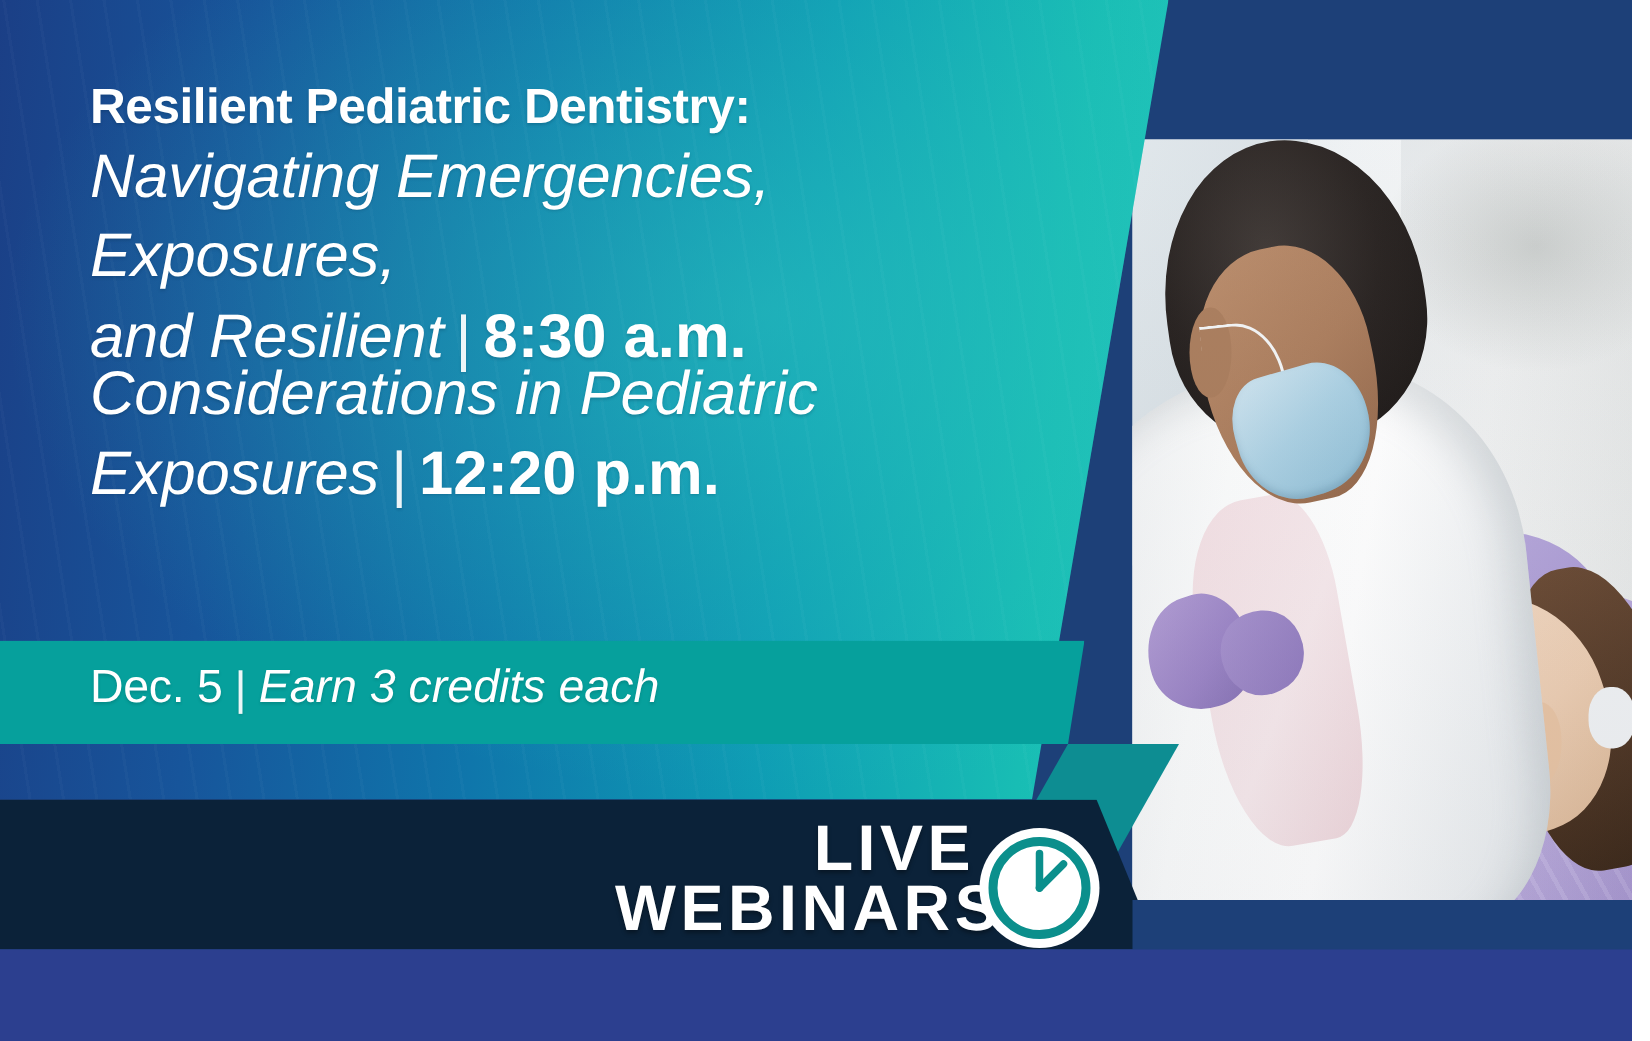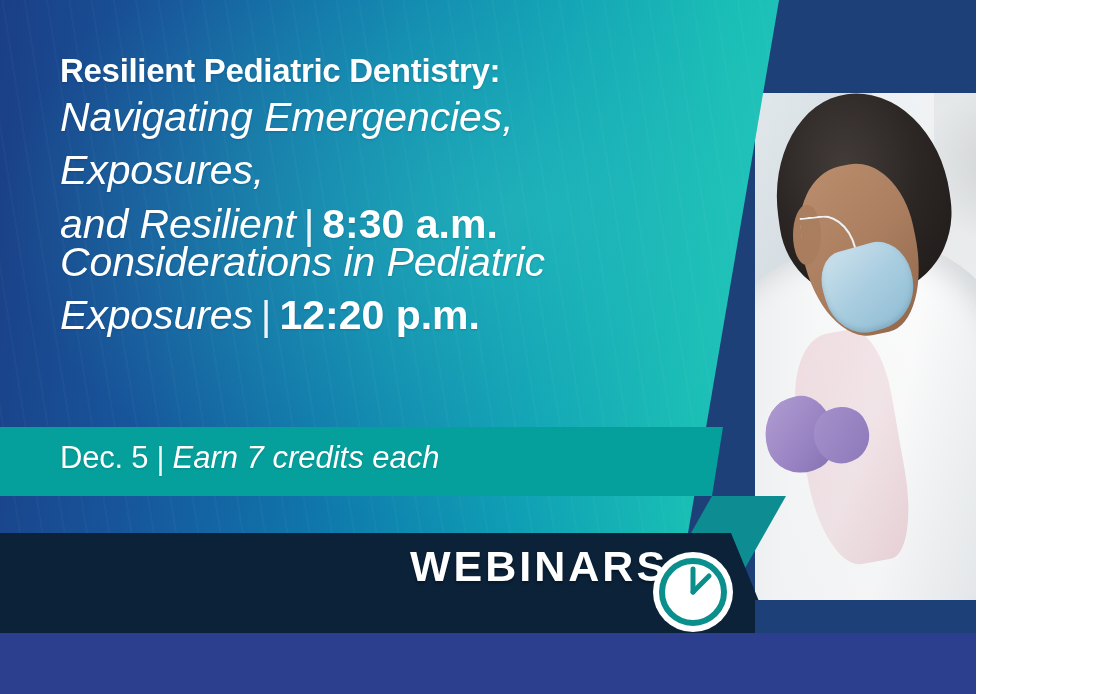--- a/index.html
+++ b/index.html
@@ -2,21 +2,21 @@
 <html><head>
 <meta charset="utf-8">
 <style>
   html, body {
     margin: 0;
     padding: 0;
     background: #ffffff;
   }
   #banner {
     position: relative;
-    width: 976px;
+    width: 1088px;
     height: 694px;
     overflow: hidden;
     font-family: "Liberation Sans", sans-serif;
     -webkit-font-smoothing: antialiased;
   }
 
   
   .base-blue {
     position: absolute;
     inset: 0;
@@ -446,24 +446,25 @@
     </div>
 
     <div class="webinar-block" id="block2">
       <div class="w-sub">
         <span>Considerations in Pediatric</span><br>
         <span>Exposures</span><span class="sep">|</span><span class="w-time">12:20 p.m.</span>
       </div>
     </div>
 
     <div class="date-text">
-      <span class="d-main">Dec. 5</span><span class="sep">|</span><span class="d-credits">Earn 7 credits each</span>
+      <span class="d-main">Dec. 5</span><span class="sep">|</span><span class="d-credits">Earn 3 credits each</span>
     </div>
 
     <div class="live-lockup">
+      <div class="live-word">LIVE</div>
       <div class="webinars-word">WEBINARS</div>
     </div>
 
     <div class="clock">
       <svg viewBox="0 0 82 82" width="82" height="82" aria-hidden="true">
         <circle cx="41" cy="41" r="40" fill="#ffffff"></circle>
         <circle cx="41" cy="41" r="31" fill="none" stroke="#0b8f8c" stroke-width="6"></circle>
         <line x1="41" y1="41" x2="41" y2="18" stroke="#0b8f8c" stroke-width="5" stroke-linecap="round"></line>
         <line x1="41" y1="41" x2="57" y2="25" stroke="#0b8f8c" stroke-width="5" stroke-linecap="round"></line>
       </svg>

